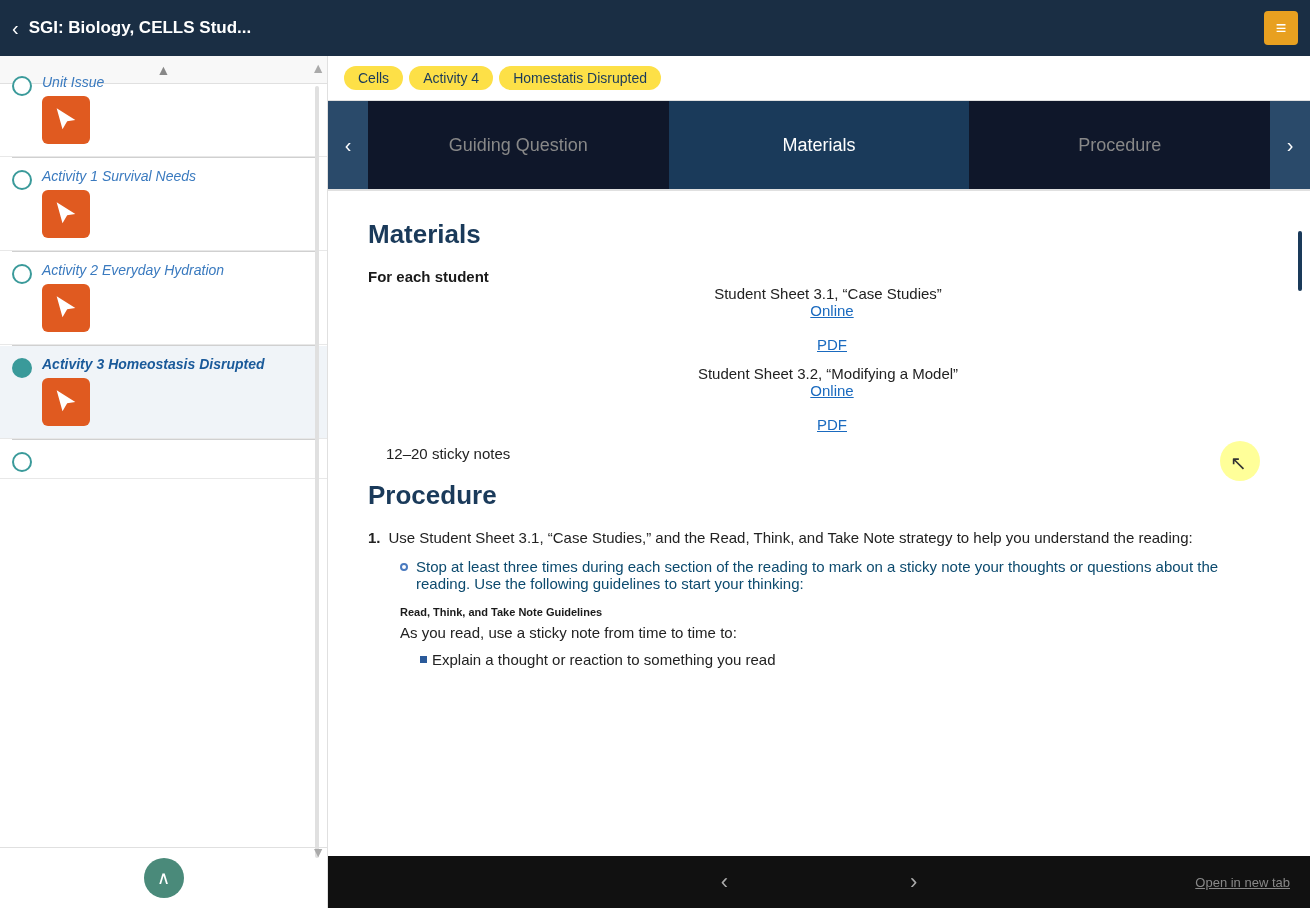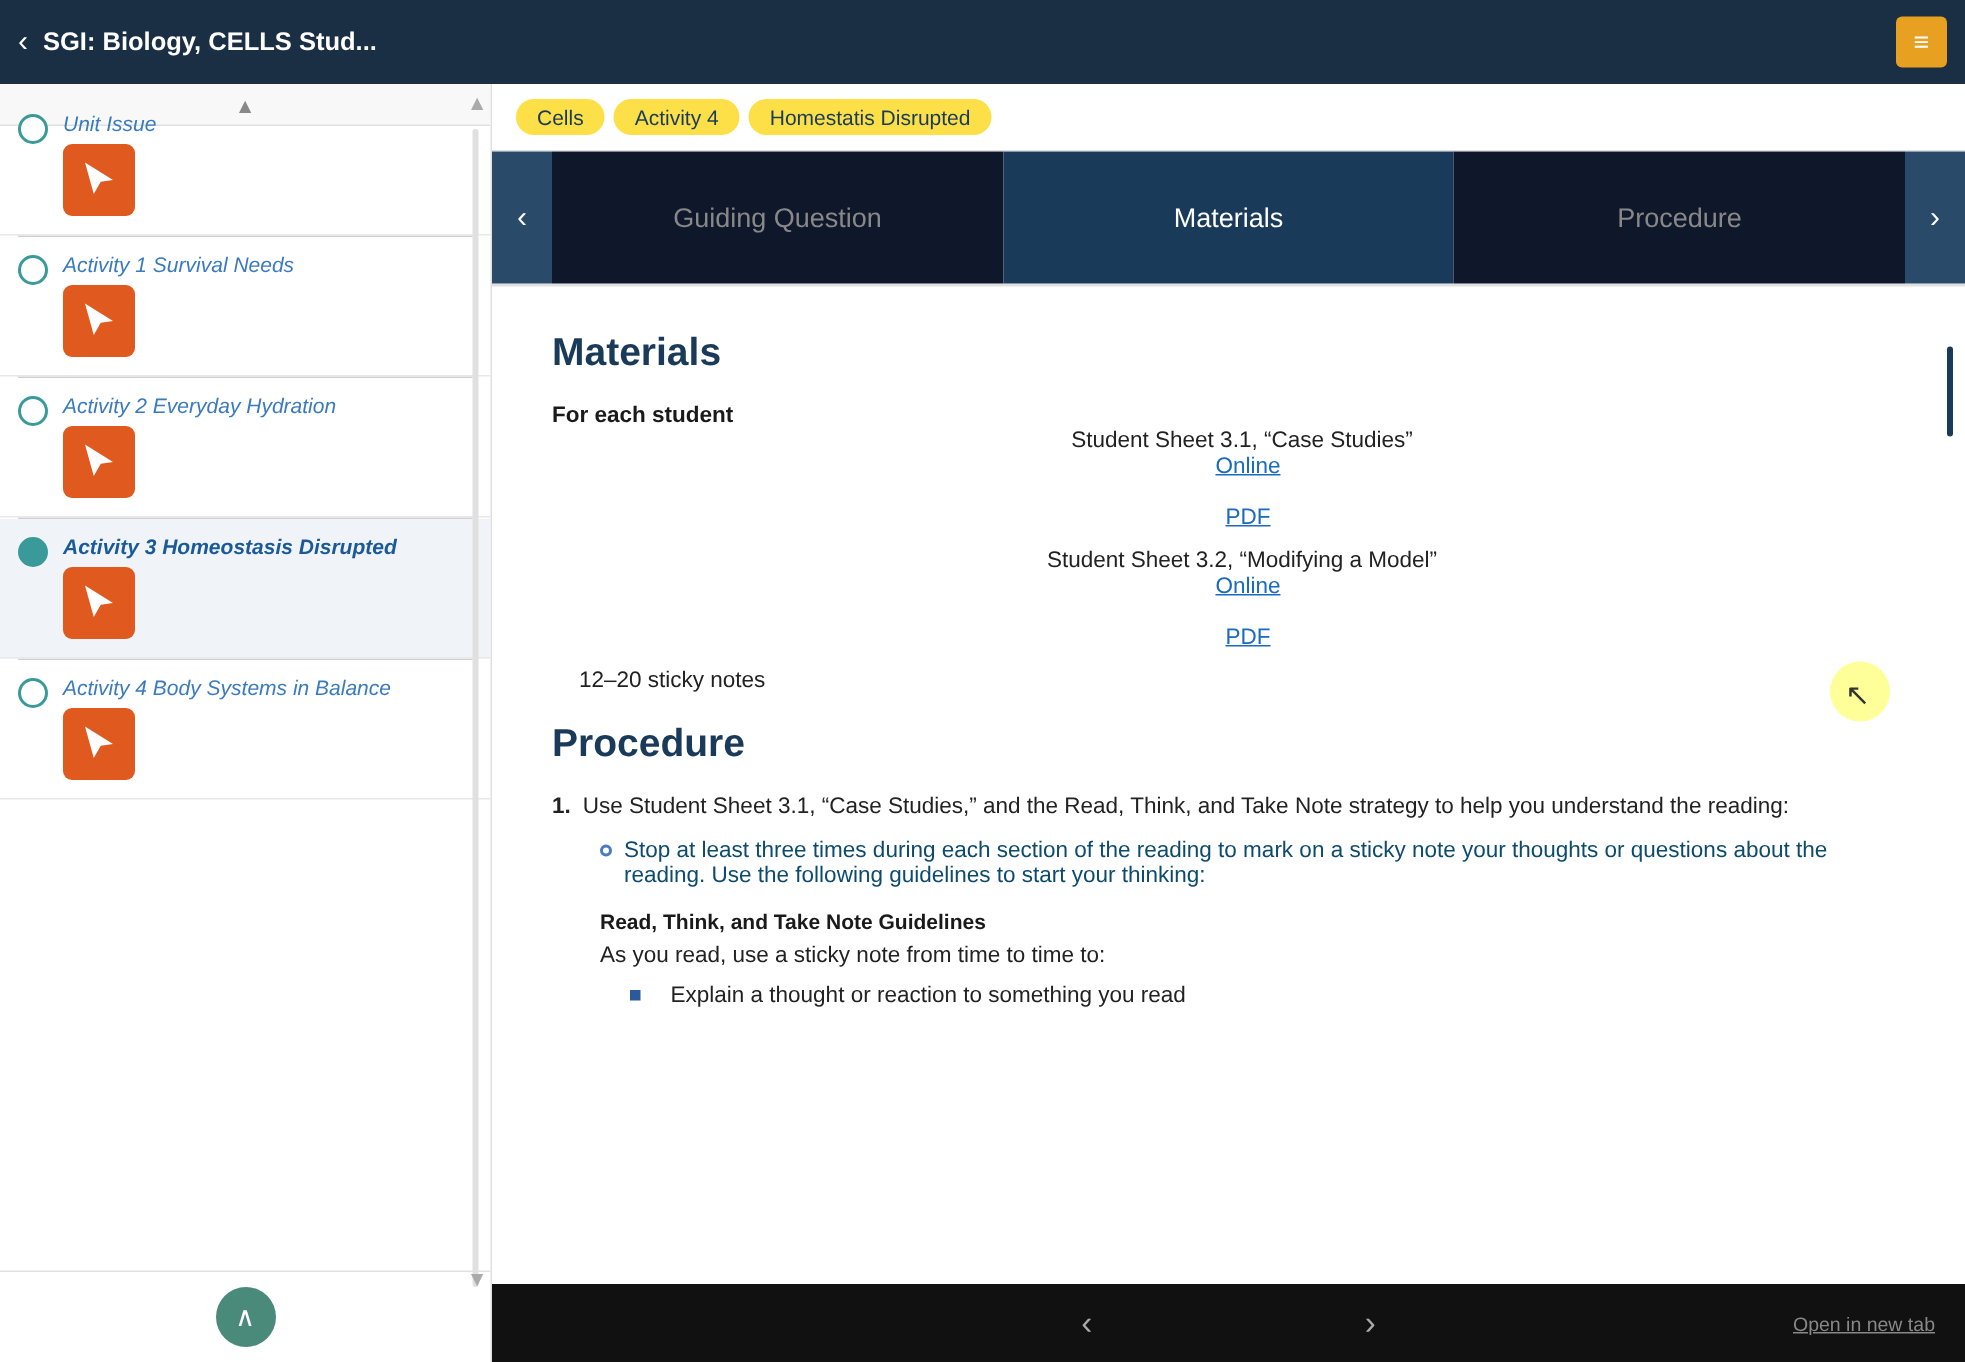--- a/index.html
+++ b/index.html
@@ -318,37 +318,37 @@
     }
     .sub-bullet .bullet-dot {
       width: 8px;
       height: 8px;
       border-radius: 50%;
       border: 2px solid #4a7abf;
       flex-shrink: 0;
       margin-top: 5px;
     }
     .guideline-title {
-      font-size: 14px;
+      font-size: 11px;
       font-weight: bold;
       color: #1a1a1a;
       margin: 14px 0 6px 32px;
     }
     .guideline-text {
       font-size: 15px;
       color: #222;
       margin: 0 0 10px 32px;
     }
     .final-bullets {
       margin-left: 52px;
     }
     .final-bullet {
       display: flex;
       align-items: flex-start;
-      gap: 20px;
+      gap: 5px;
       margin-bottom: 8px;
       font-size: 15px;
       color: #222;
     }
     .final-bullet .sq {
       width: 7px;
       height: 7px;
       background: #2a5a9a;
       flex-shrink: 0;
       margin-top: 5px;
@@ -449,28 +449,20 @@
             <svg viewBox="0 0 24 24">
                 <path d="M4 2l16 10-7 1-4 7z"></path>
               </svg>
           </div>
         </div>
       </div>
       <div class="sidebar-divider"></div>
 
       <div class="sidebar-item">
         <div class="circle-indicator"></div>
-        <div class="sidebar-item-content">
-          <span class="sidebar-item-label">Activity 4 Body Systems in Balance</span>
-          <div class="sidebar-item-icon">
-            <svg viewBox="0 0 24 24">
-                <path d="M4 2l16 10-7 1-4 7z"></path>
-              </svg>
-          </div>
-        </div>
       </div>
     </div>
 
     <div style="position:absolute;right:8px;top:30px;bottom:50px;width:4px;">
       <div class="sidebar-scrollbar-track"></div>
     </div>
 
     <div class="sidebar-bottom">
       <div class="scroll-up-btn">∧</div>
     </div>

